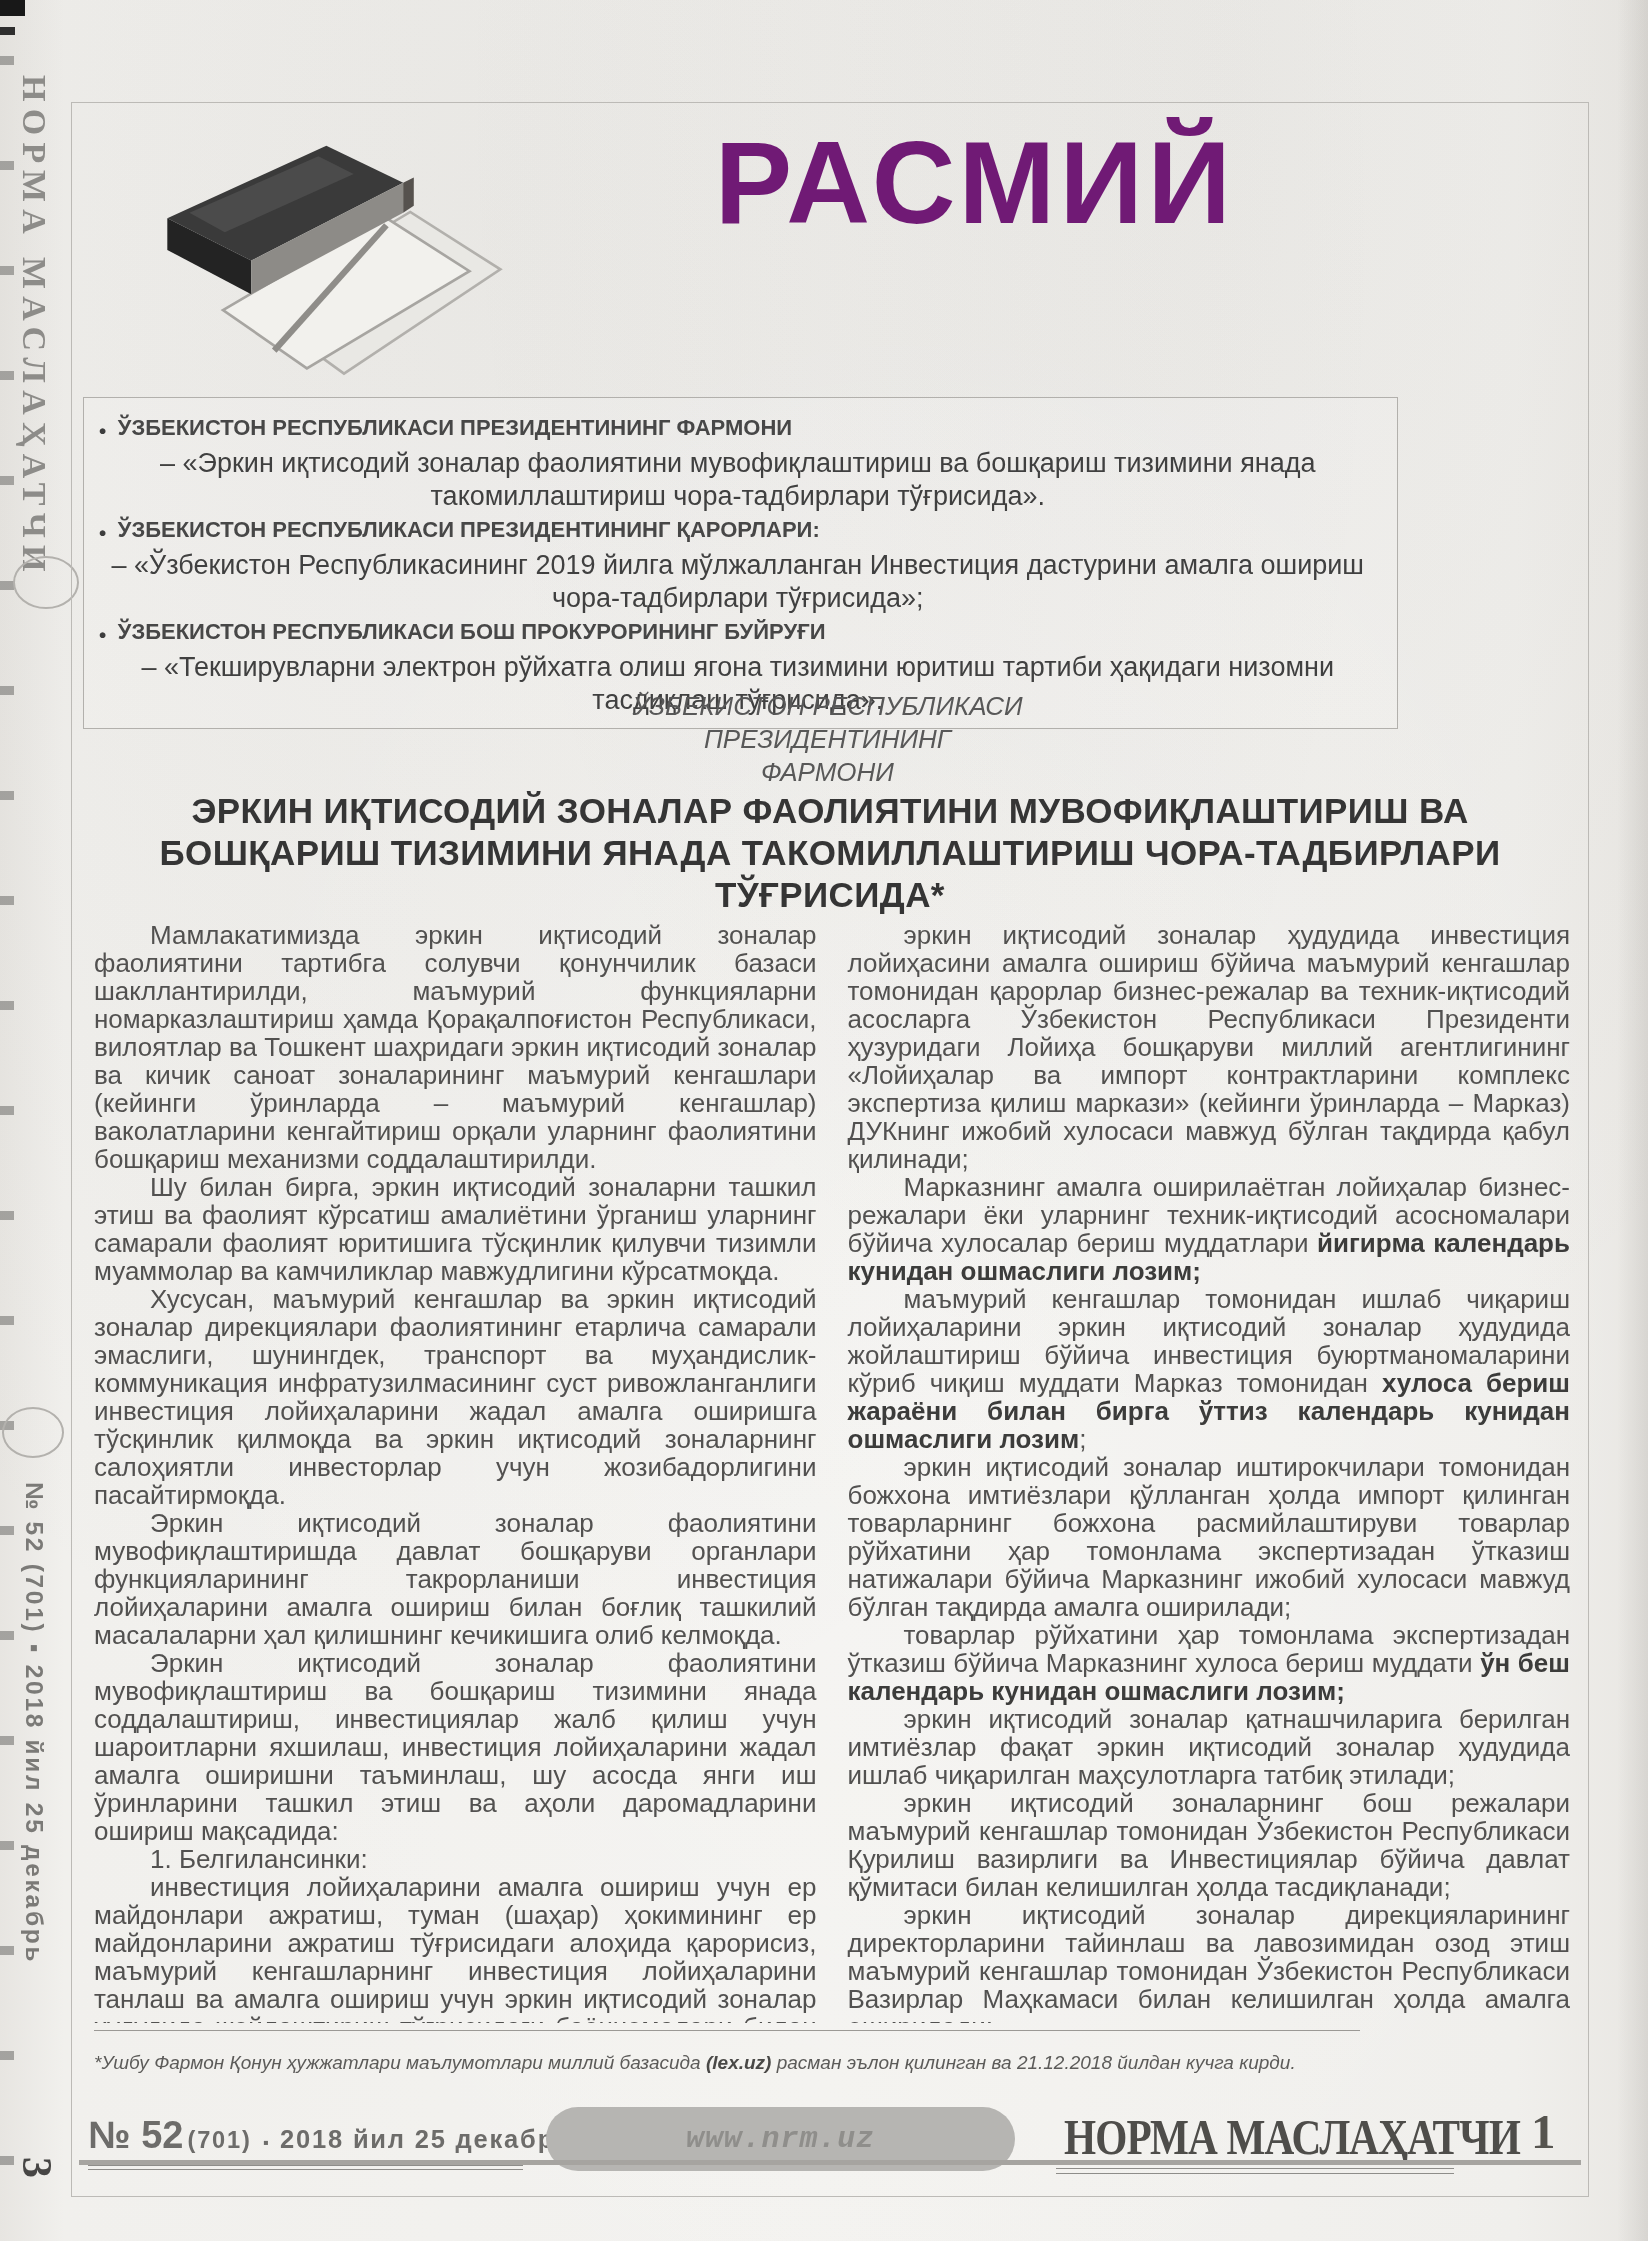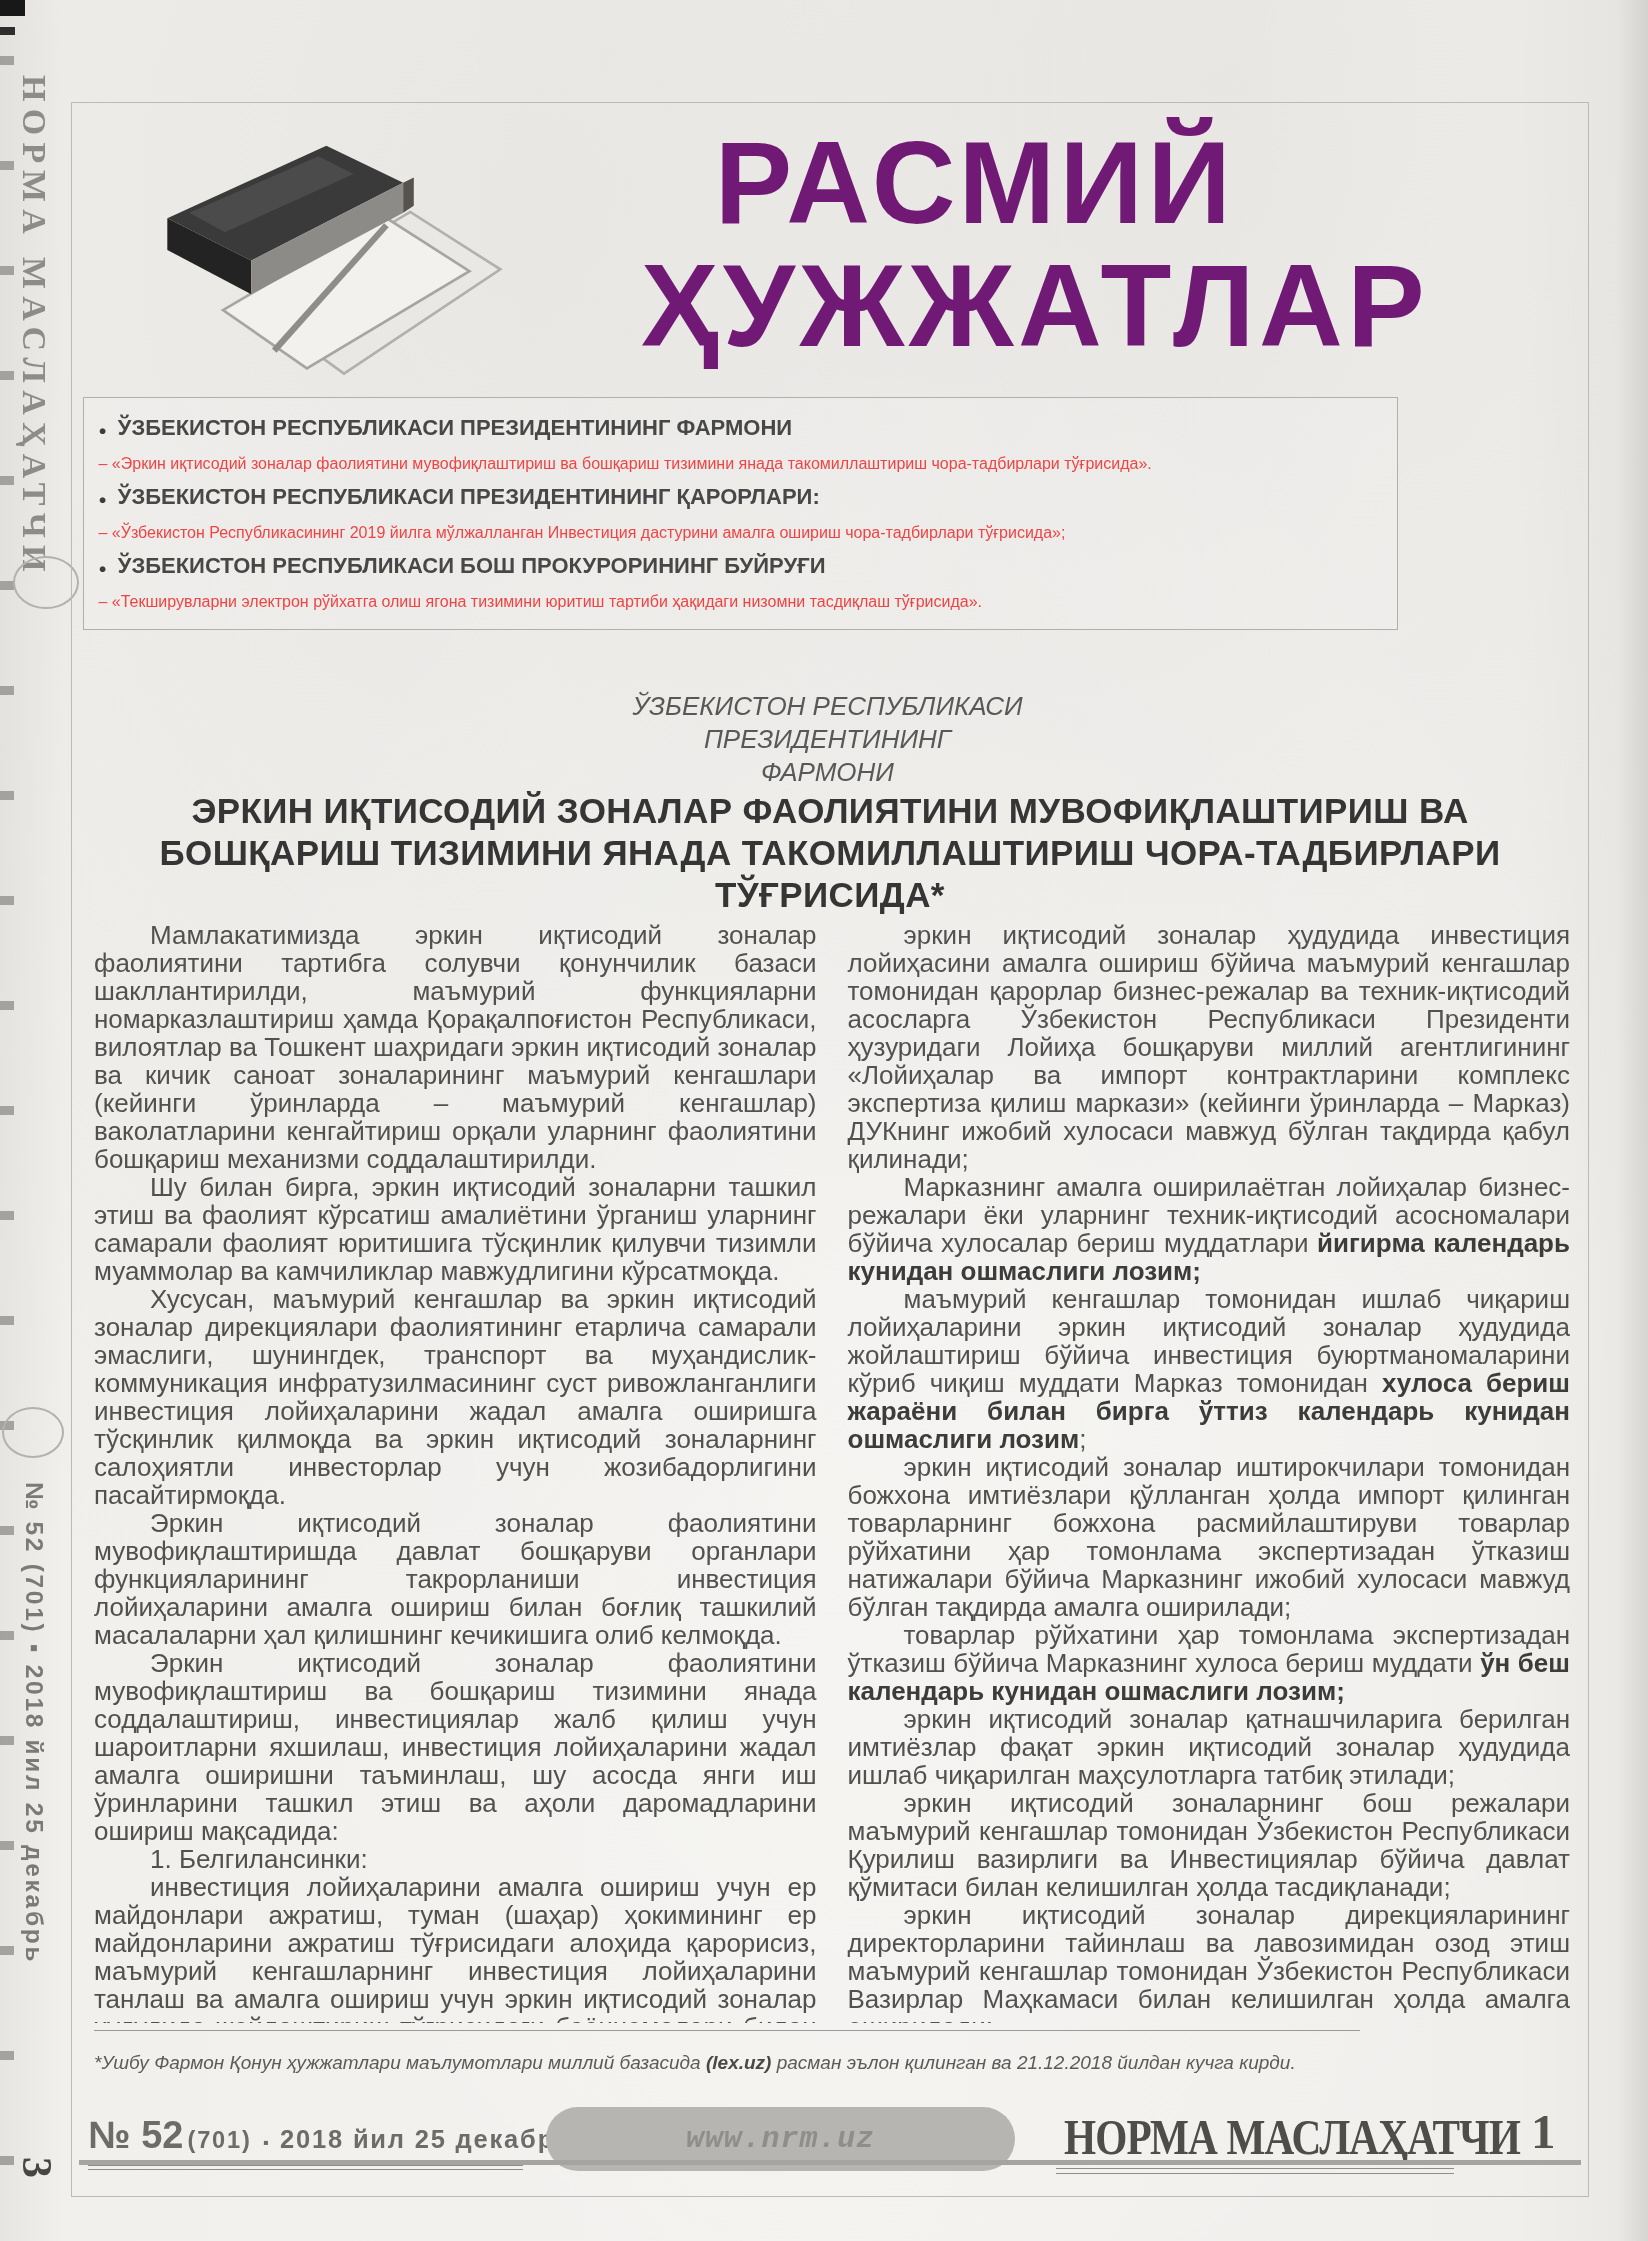--- a/index.html
+++ b/index.html
@@ -46,21 +46,21 @@
     color:#701a75;font-weight:bold;line-height:1.0;}
   .big-title .line1{font-size:116px;letter-spacing:4.5px;transform:translateX(-60px);}
   .big-title .line2{font-size:116px;letter-spacing:4.5px;margin-top:7.3px;}
 
   
   .contents-box{position:absolute;left:11px;top:294px;width:1315px;box-sizing:border-box;
     border:1.8px solid #b2b0ac;padding:12.7px 20px 11px 14.5px;background:rgba(255,255,255,0.12);}
   .cb-heading{font-weight:bold;color:#474747;font-size:22px;line-height:33px;
     display:flex;align-items:baseline;gap:11px;}
   .cb-dot{font-size:13.6px;color:#3d3d3d;flex:0 0 auto;}
-  .cb-entry{color:#ef4444;font-size:16px;line-height:33px;}
+  .cb-entry{color:#404040;font-size:27px;line-height:33px;text-align:center;}
 
   
   .kicker{position:absolute;left:0;right:5px;top:587px;text-align:center;
     font-style:italic;font-size:26px;line-height:33px;color:#585858;}
   .doc-title{position:absolute;left:49px;right:49px;top:687px;margin:0;text-align:center;
     font-size:35px;line-height:42px;letter-spacing:0.4px;color:#353535;font-weight:bold;}
 
   
   .columns{position:absolute;left:22px;right:18px;top:818px;height:1102px;overflow:hidden;
     display:flex;gap:31px;}
@@ -118,21 +118,20 @@
         <polygon points="118,214 300,108 397,170 213,280" fill="#f2f1ed" stroke="#a7a5a1" stroke-width="3"></polygon>
         <line x1="303" y1="118" x2="176" y2="260" stroke="#8f8d89" stroke-width="7"></line>
         <polygon points="55,110 235,28 322,70 150,158" fill="#3a3a3a"></polygon>
         <polygon points="80,104 226,40 266,60 120,126" fill="#4b4b4b"></polygon>
         <polygon points="55,110 150,158 150,196 55,146" fill="#232323"></polygon>
         <polygon points="150,158 322,70 322,104 150,196" fill="#8d8b87"></polygon>
         <polygon points="322,70 334,64 334,96 322,104" fill="#56524e"></polygon>
       </svg>
       <div class="big-title">
         <div class="line1">РАСМИЙ</div>
-        <div class="line2">ҲУЖЖАТЛАР</div>
       </div>
     </header>
 
     <section class="contents-box" id="contents-box">
         <div class="cb-heading">
           <span class="cb-dot">●</span>
           <span>ЎЗБЕКИСТОН РЕСПУБЛИКАСИ ПРЕЗИДЕНТИНИНГ ФАРМОНИ</span>
         </div>
         <div class="cb-entry">– «Эркин иқтисодий зоналар фаолиятини мувофиқлаштириш ва бошқариш тизимини янада такомиллаштириш чора-тадбирлари тўғрисида».</div>
         <div class="cb-heading">

